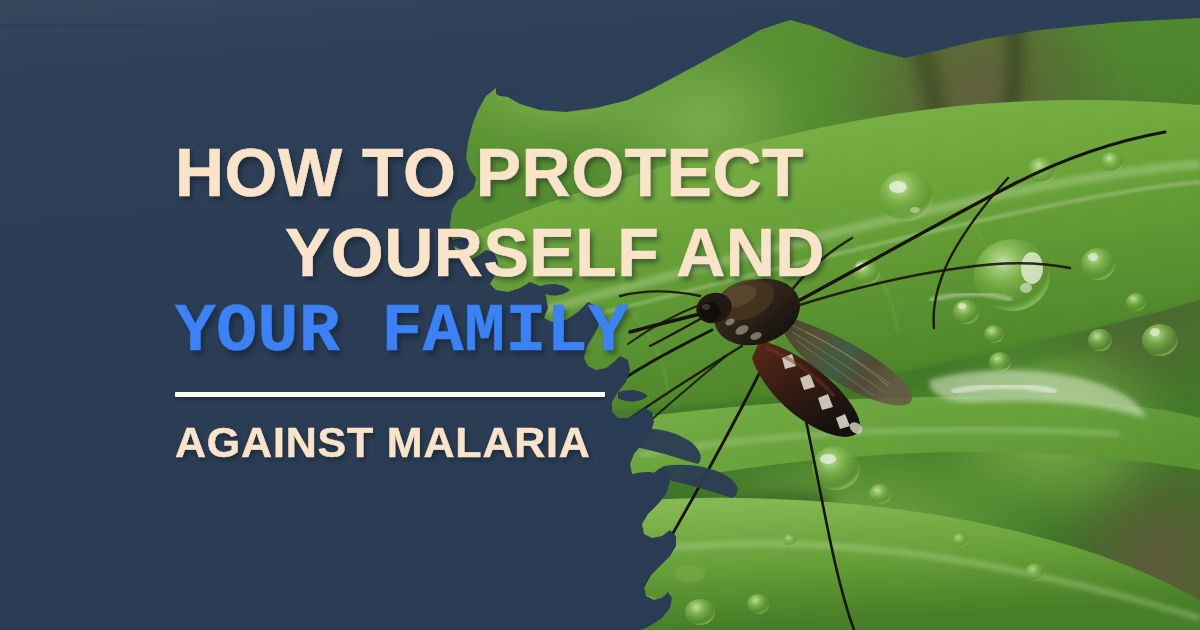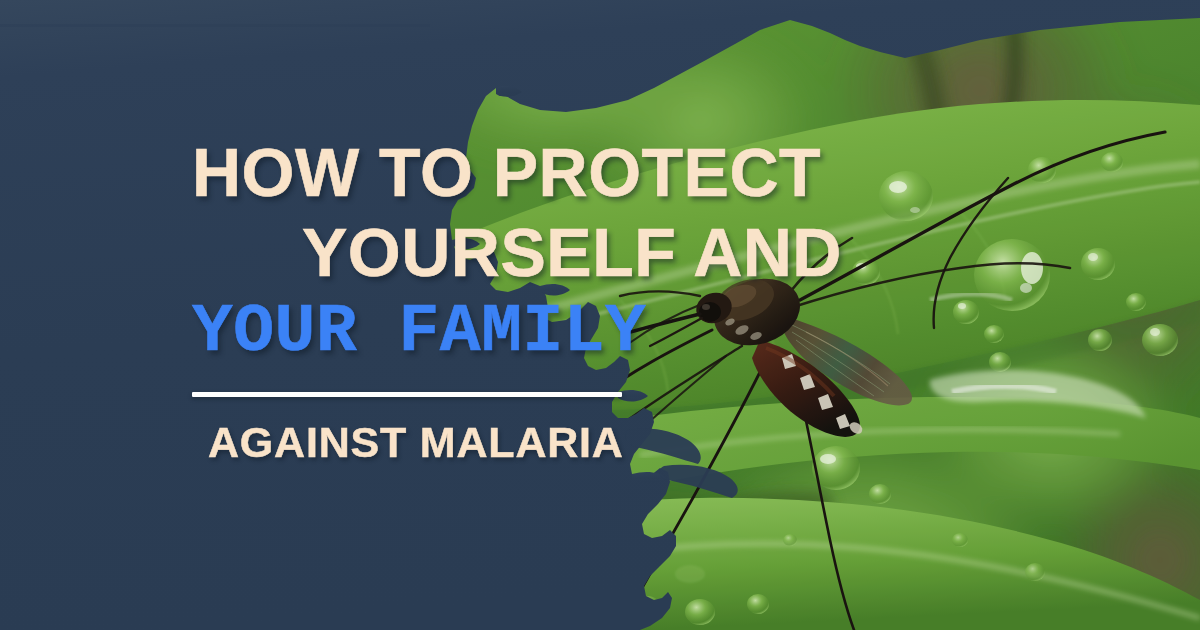--- a/index.html
+++ b/index.html
@@ -32,21 +32,21 @@
     inset: 0;
     width: 1200px;
     height: 630px;
     pointer-events: none;
   }
   #navy-overlay svg { display: block; width: 1200px; height: 630px; }
 
   
   #text-block {
     position: absolute;
-    left: 192px;
+    left: 175px;
     top: 132px;
     width: 760px;
   }
   .headline {
     margin: 0;
     font-size: 68px;
     line-height: 80px;
     font-weight: 700;
     letter-spacing: 0.5px;
     text-transform: uppercase;
@@ -55,21 +55,21 @@
     -webkit-text-stroke: 0.6px currentColor;
   }
   #divider {
     margin-top: 20px;
     width: 430px;
     height: 5px;
     border-radius: 1px;
     box-shadow: 0 2px 4px rgba(10,20,30,0.4);
   }
   .subhead {
-    margin: 16px;
+    margin: 0;
     margin-top: 21px;
     font-size: 43px;
     line-height: 48px;
     font-weight: 700;
     letter-spacing: 0.8px;
     text-transform: uppercase;
     white-space: nowrap;
     text-shadow: 2px 3px 4px rgba(12,22,34,0.45);
     -webkit-text-stroke: 0.5px currentColor;
   }

